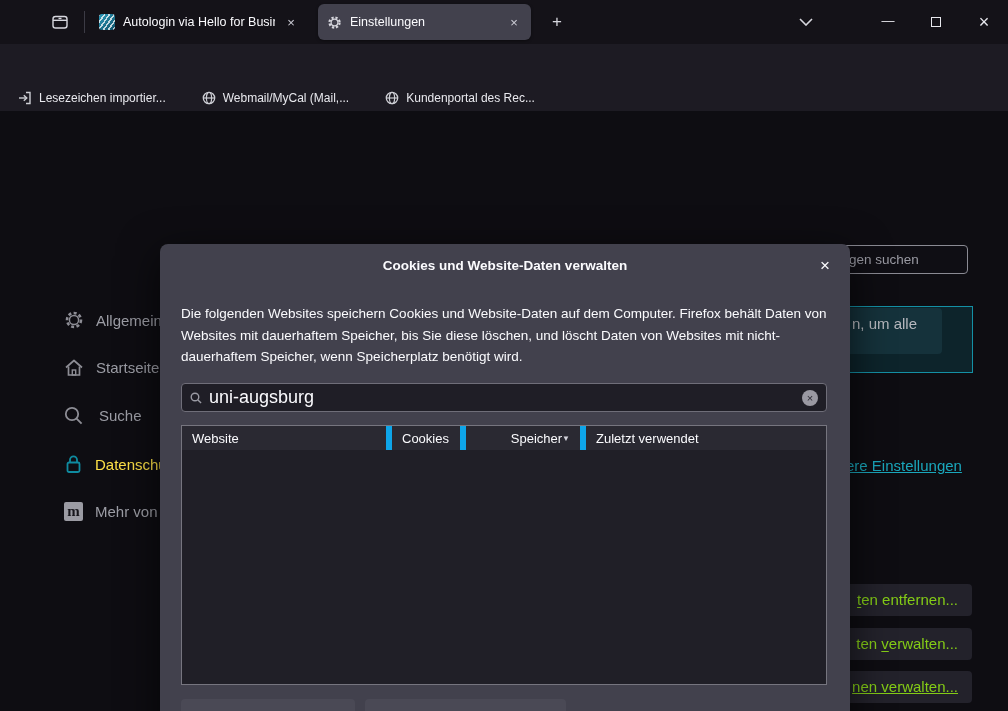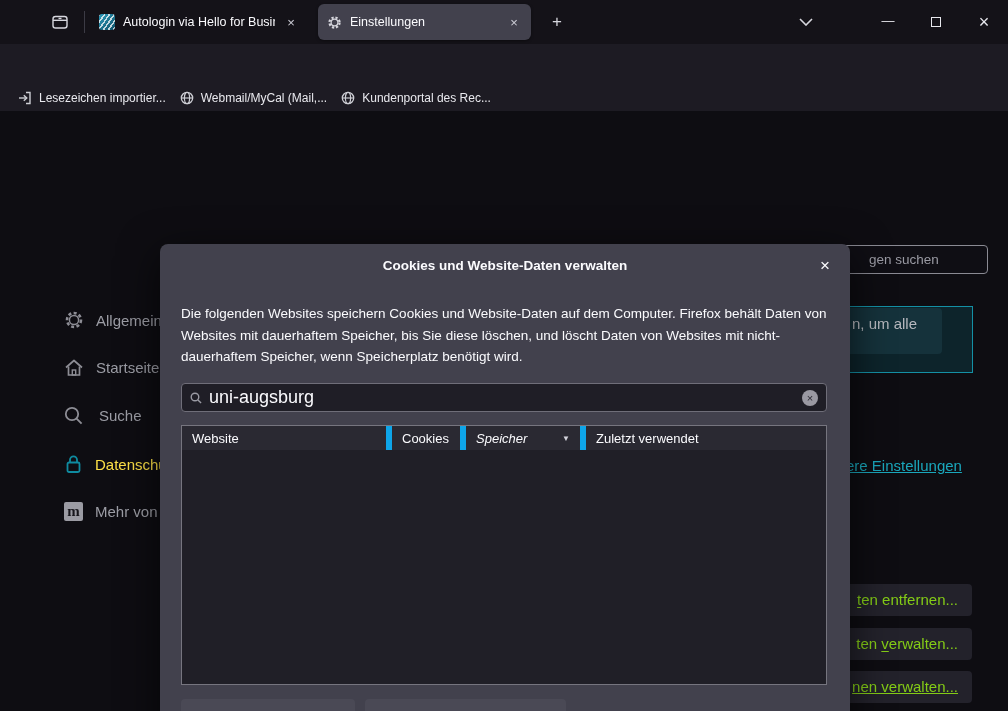--- a/index.html
+++ b/index.html
@@ -38,50 +38,50 @@
     background:radial-gradient(circle at 32% 72%, #3b0a66 0 22%, rgba(0,0,0,0) 23%),
                linear-gradient(205deg,#ffe94d 5%,#ff9500 45%,#ff3e6c 75%,#b5007f 100%); }
   .urlchip-label { font-size:12.5px; color:#fbfbfe; }
   .urltext { margin-left:11px; font-size:13px; color:#fbfbfe; }
   .urlstar { margin-left:auto; margin-right:9px; font-size:14px; color:#d3d3dc; }
   .searchbox { left:652px; top:51px; width:173px; height:27px; background:#33323d; border-radius:4px; display:flex; align-items:center; gap:8px; padding-left:10px; }
   .searchbox input { background:transparent; border:0; outline:0; color:#fbfbfe; font-size:13px; font-family:inherit; width:120px; }
   .searchbox input::placeholder { color:#9c9ca6; }
 
   
-  .bmbar { left:0; top:84px; width:1008px; height:27px; background:#1d1b23; display:flex; align-items:center; gap:14px; padding-left:18px; }
+  .bmbar { left:0; top:84px; width:1008px; height:27px; background:#1d1b23; display:flex; align-items:center; gap:36px; padding-left:18px; }
   .bmitem { display:flex; align-items:center; gap:7px; font-size:12px; color:#e9e9ee; }
 
   
   .content { left:0; top:111px; width:1008px; height:600px; background:#0e0d12; }
   .side-item { left:48px; display:flex; align-items:center; gap:12px; font-size:15px; color:#9c9da5;margin-left:16px; }
   .side-item.sel { color:#fde047; }
   .m-badge { width:19px; height:19px; background:#9b9ba3; color:#17161c; border-radius:2px; font-family:"Liberation Serif",serif; font-weight:bold; font-size:15px; display:flex; align-items:center; justify-content:center; }
 
   
-  .bg-search { left:796px; top:134px; width:192px; height:29px; border:1px solid #8a8a93; border-radius:4px; background:#0f0e14; font-size:13.5px; color:#9a9aa3; line-height:27px; padding-left:72px; }
+  .bg-search { left:776px; top:134px; width:192px; height:29px; border:1px solid #8a8a93; border-radius:4px; background:#0f0e14; font-size:13.5px; color:#9a9aa3; line-height:27px; padding-left:72px; }
   .bg-callout { left:778px; top:195px; width:195px; height:67px; background:#0d242b; border:1px solid #1490a5; }
   .bg-callout-in { left:778px; top:197px; width:164px; height:46px; background:#15323b; border-radius:4px; font-size:15px; color:#b7b8be; padding:7px 0 0 74px; }
   .bg-link { left:846px; top:346px; font-size:15px; color:#1aa7bc; text-decoration:underline; }
   .bg-btn { left:760px; width:212px; height:32px; background:#23222b; border-radius:4px; font-size:15px; color:#84cc16; text-align:right; padding:7px 14px 0 0; white-space:nowrap; overflow:hidden;margin-top:27px; }
   .u { text-decoration:underline; text-underline-offset:2px; }
 
   
   .dialog { left:160px; top:133px; width:690px; height:555px; background:#42414d; border-radius:8px; box-shadow:0 10px 40px rgba(0,0,0,.65); z-index:10; }
   .dlg-title { left:0; top:14px; width:100%; text-align:center; font-size:13.5px; font-weight:bold; color:#fbfbfe; }
   .dlg-close { right:12px; top:9px; width:26px; height:26px; display:flex; align-items:center; justify-content:center; font-size:17px; color:#fbfbfe; border-radius:4px; }
   .dlg-desc { left:21px; top:59px; width:650px; font-size:13.5px; line-height:21.5px; color:#fbfbfe; }
   .dlg-search { left:21px; top:139px; width:646px; height:29px; background:#1f1e26; border:1px solid #6f6e79; border-radius:4px; display:flex; align-items:center; gap:7px; padding:0 8px; }
   .dlg-search input { flex:1; background:transparent; border:0; outline:0; color:#fbfbfe; font-size:18px; font-family:inherit; }
   .dlg-clear { width:16px; height:16px; border-radius:50%; background:#9a99a2; color:#2b2a33; font-size:11px; display:flex; align-items:center; justify-content:center; }
   .dlg-table { left:21px; top:181px; width:646px; height:260px; border:1px solid #76757f; }
   .tbl-head { display:grid; grid-template-columns:204px 74px 120px 1fr; height:24px; background:#2a2932; }
   .tbl-head > div { display:flex; align-items:center; font-size:13px; color:#fbfbfe; padding:0 10px; }
   .tbl-head > div + div { border-left:6px solid #0ea5e9; }
-  .th-sort { display:flex; justify-content:space-between;font-style:italic; }
+  .th-sort { display:flex; justify-content:flex-end; }
   .sort-arrow { font-size:8px; color:#d2d2da; }
   .tbl-body { height:234px; background:#201f27; }
   .dlg-btn-disabled { top:455px; height:32px; background:#4a4955; border-radius:4px; font-size:13.5px; color:#8f8f99; display:flex; align-items:center; justify-content:center; }
 
   svg { display:block; }
 </style>
 </head>
 <body>
 
 <div id="screen">

